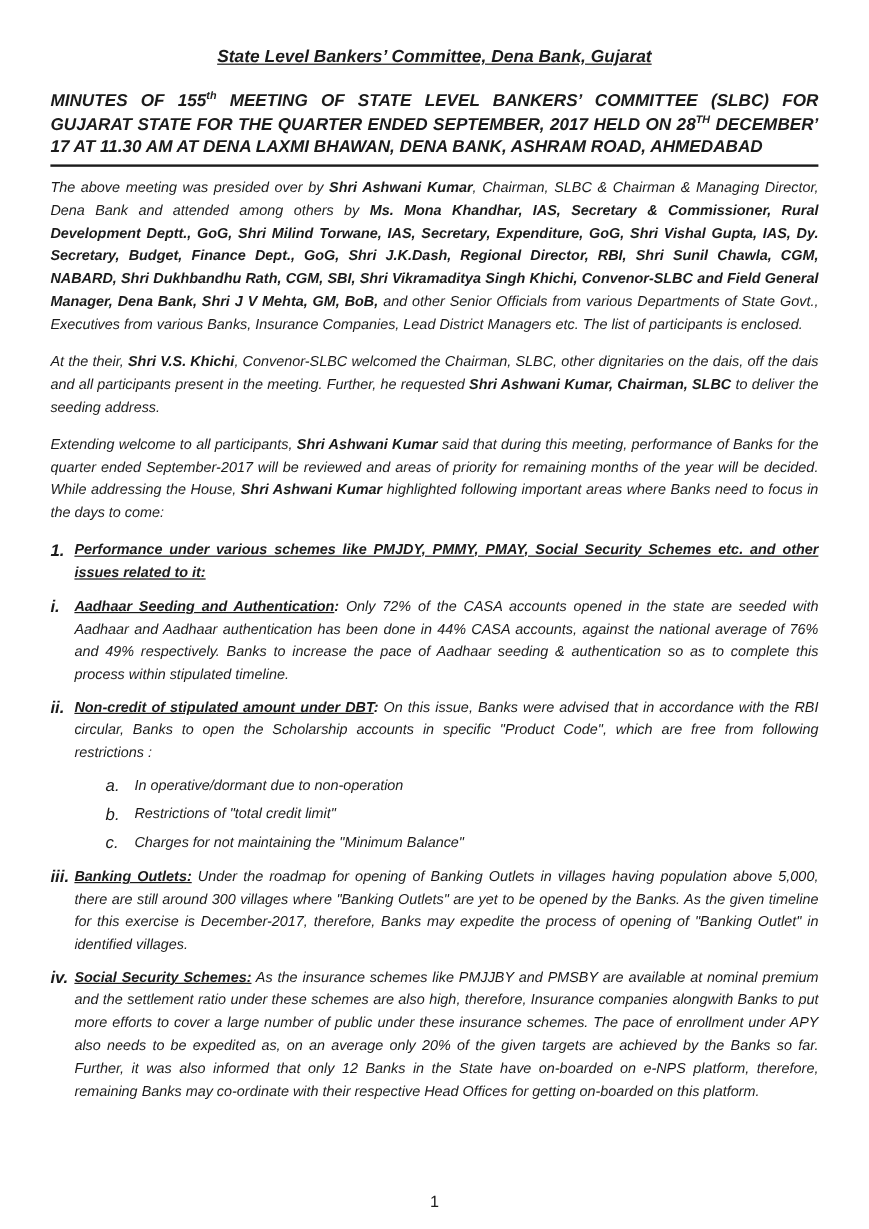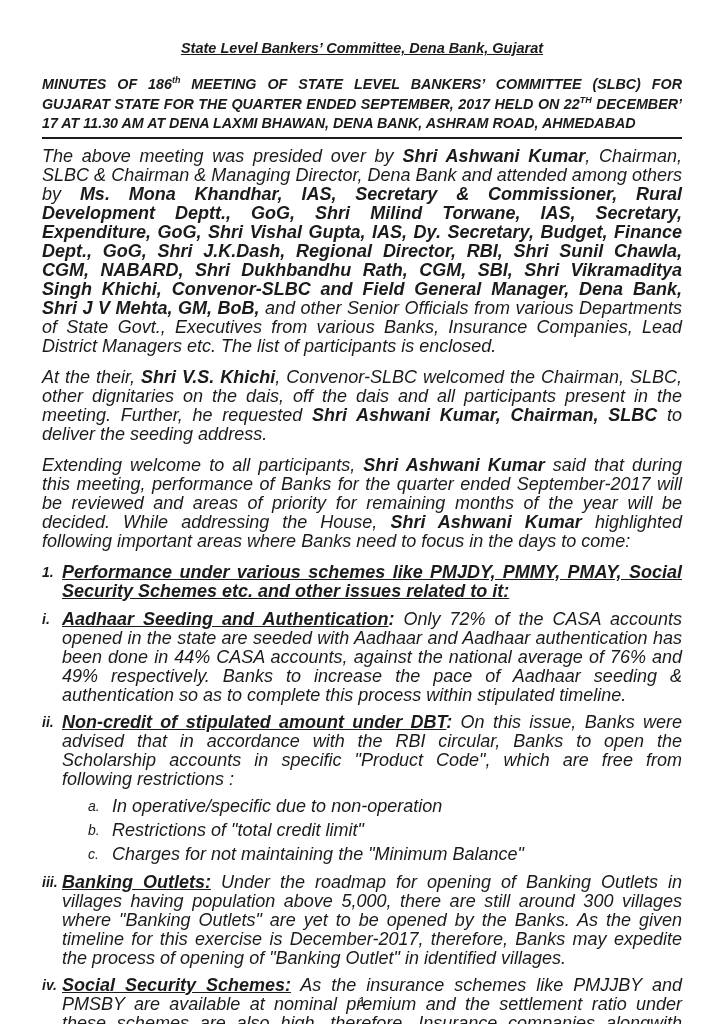--- a/index.html
+++ b/index.html
@@ -36,21 +36,21 @@
     font-size: 14.3px;
     line-height: 19.5px;
     text-align: justify;
   }
   .rule {
     border: 0;
     border-top: 2px solid #1b1b1b;
     margin: 3px 0 8px 0;
   }
   .body-text, .li-text {
-    font-size: 18px;
+    font-size: 12px;
     line-height: 19px;
     text-align: justify;
   }
   p.body-text { margin-bottom: 12px; }
   .b { font-weight: bold; }
   .u { text-decoration: underline; }
   sup {
     font-size: 9px;
     line-height: 0;
     vertical-align: super;
@@ -86,21 +86,21 @@
 </head>
 <body>
 
 <div class="page">
   <div class="content">
 
     <div class="doc-title">
       <span class="title-text">State Level Bankers’ Committee, Dena Bank, Gujarat</span>
     </div>
 
-    <p class="heading"><span>MINUTES OF 186</span><sup>th</sup><span> MEETING OF STATE LEVEL BANKERS’ COMMITTEE (SLBC) FOR GUJARAT STATE FOR THE QUARTER ENDED SEPTEMBER, 2017 HELD ON 22</span><sup>TH</sup><span> DECEMBER’ 17 AT 11.30 AM AT DENA LAXMI BHAWAN, DENA BANK, ASHRAM ROAD, AHMEDABAD</span></p>
+    <p class="heading"><span>MINUTES OF 155</span><sup>th</sup><span> MEETING OF STATE LEVEL BANKERS’ COMMITTEE (SLBC) FOR GUJARAT STATE FOR THE QUARTER ENDED SEPTEMBER, 2017 HELD ON 28</span><sup>TH</sup><span> DECEMBER’ 17 AT 11.30 AM AT DENA LAXMI BHAWAN, DENA BANK, ASHRAM ROAD, AHMEDABAD</span></p>
 
     <div class="rule"></div>
 
     <p class="body-text"><span>The above meeting was presided over by </span><span class="b">Shri Ashwani Kumar</span><span>, Chairman, SLBC &amp; Chairman &amp; Managing Director, Dena Bank and attended among others by </span><span class="b">Ms. Mona Khandhar, IAS, Secretary &amp; Commissioner, Rural Development Deptt., GoG, Shri Milind Torwane, IAS, Secretary, Expenditure, GoG, Shri Vishal Gupta, IAS, Dy. Secretary, Budget, Finance Dept., GoG, Shri J.K.Dash, Regional Director, RBI, Shri Sunil Chawla, CGM, NABARD, Shri Dukhbandhu Rath, CGM, SBI, Shri Vikramaditya Singh Khichi, Convenor-SLBC and Field General Manager, Dena Bank, Shri J V Mehta, GM, BoB,</span><span> and other Senior Officials from various Departments of State Govt., Executives from various Banks, Insurance Companies, Lead District Managers etc. The list of participants is enclosed.</span></p>
 
     <p class="body-text"><span>At the their, </span><span class="b">Shri V.S. Khichi</span><span>, Convenor-SLBC welcomed the Chairman, SLBC, other dignitaries on the dais, off the dais and all participants present in the meeting. Further, he requested </span><span class="b">Shri Ashwani Kumar, Chairman, SLBC</span><span> to deliver the seeding address.</span></p>
 
     <p class="body-text"><span>Extending welcome to all participants, </span><span class="b">Shri Ashwani Kumar</span><span> said that during this meeting, performance of Banks for the quarter ended September-2017 will be reviewed and areas of priority for remaining months of the year will be decided. While addressing the House, </span><span class="b">Shri Ashwani Kumar</span><span> highlighted following important areas where Banks need to focus in the days to come:</span></p>
 
     <div class="li section">
@@ -113,21 +113,21 @@
       <span class="li-text"><span class="b u">Aadhaar Seeding and Authentication</span><span class="b">: </span><span>Only 72% of the CASA accounts opened in the state are seeded with Aadhaar and Aadhaar authentication has been done in 44% CASA accounts, against the national average of 76% and 49% respectively. Banks to increase the pace of Aadhaar seeding &amp; authentication so as to complete this process within stipulated timeline.</span></span>
     </div>
 
     <div class="li roman">
       <span class="marker">ii.</span>
       <span class="li-text"><span class="b u">Non-credit of stipulated amount under DBT</span><span class="b">: </span><span>On this issue, Banks were advised that in accordance with the RBI circular, Banks to open the Scholarship accounts in specific "Product Code", which are free from following restrictions :</span></span>
     </div>
 
     <div class="li sub">
       <span class="marker">a.</span>
-      <span class="li-text">In operative/specific due to non-operation</span>
+      <span class="li-text">In operative/dormant due to non-operation</span>
     </div>
 
     <div class="li sub">
       <span class="marker">b.</span>
       <span class="li-text">Restrictions of "total credit limit"</span>
     </div>
 
     <div class="li sub sub-last">
       <span class="marker">c.</span>
       <span class="li-text">Charges for not maintaining the "Minimum Balance"</span>

